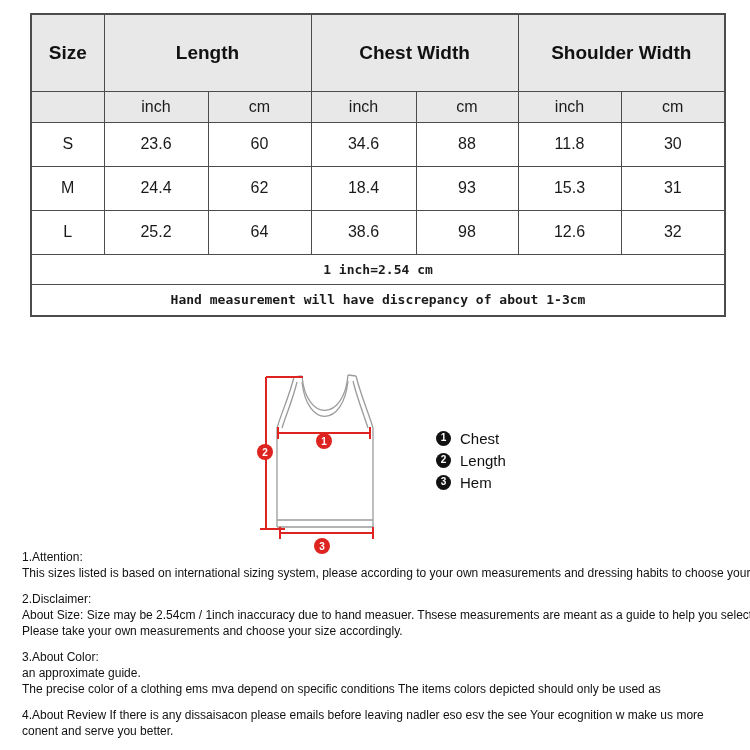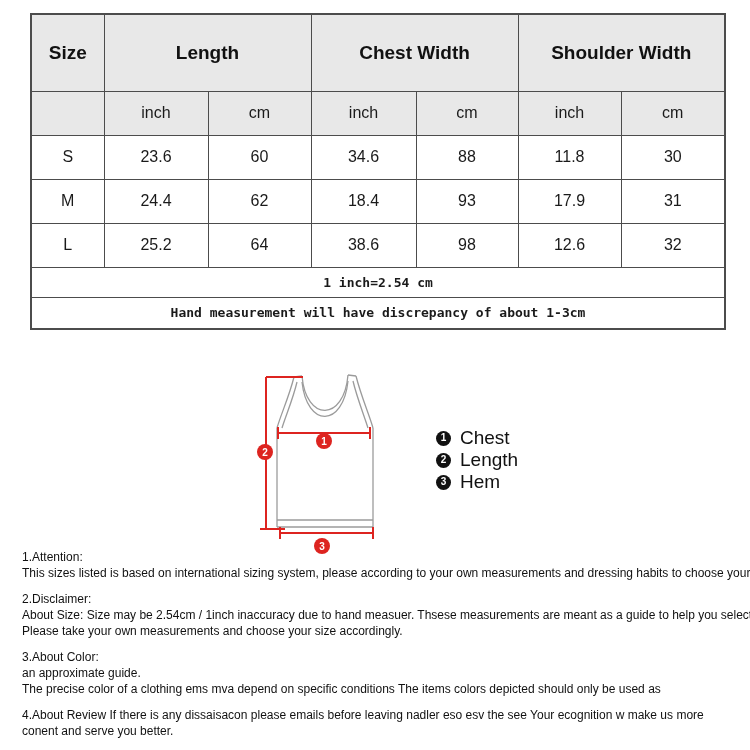--- a/index.html
+++ b/index.html
@@ -8,38 +8,38 @@
 
   
   table.size-chart{position:absolute;left:30px;top:13px;width:694px;
         border-collapse:collapse;table-layout:fixed;
         border:2px solid #4c4c4c;}
   table.size-chart th,table.size-chart td{
         border:1px solid #4c4c4c;text-align:center;vertical-align:middle;
         padding:1px;overflow:hidden;}
   tr.group-row{height:77px;}
   tr.group-row th{background:#e8e8e8;font-size:19px;font-weight:bold;color:#111;}
-  tr.unit-row{height:44px;}
+  tr.unit-row{height:31px;}
   tr.unit-row td{background:#e8e8e8;font-size:16px;font-weight:normal;}
   tr.data-row{height:44px;}
   tr.data-row td{font-size:16px;background:#ffffff;}
   tr.note-row td{background:#ffffff;
         font-family:"DejaVu Sans Mono","Liberation Mono",monospace;
         font-weight:bold;font-size:13px;}
   tr.note-row.n1{height:30px;}
   tr.note-row.n2{height:32px;}
 
   
   .diagram{position:absolute;left:250px;top:370px;width:150px;height:185px;}
   .legend{position:absolute;left:436px;top:427px;}
   .legend-item{display:flex;align-items:center;height:22px;}
   .legend-dot{width:15px;height:15px;border-radius:50%;background:#111;color:#fff;
         font-size:10px;font-weight:bold;display:flex;align-items:center;
         justify-content:center;margin-right:9px;line-height:1;}
-  .legend-label{font-size:19px;color:#111;}
+  .legend-label{font-size:15px;color:#111;}
 
   
   .notes-text{position:absolute;left:22px;top:549px;width:742px;}
   .section{margin-bottom:10px;}
   .section div{font-size:12px;line-height:16px;white-space:nowrap;color:#111;}
 </style>
 </head>
 <body>
 
 <div id="page">
@@ -78,21 +78,21 @@
         <td>88</td>
         <td>11.8</td>
         <td>30</td>
       </tr>
       <tr class="data-row">
         <td>M</td>
         <td>24.4</td>
         <td>62</td>
         <td>18.4</td>
         <td>93</td>
-        <td>17.9</td>
+        <td>15.3</td>
         <td>31</td>
       </tr>
       <tr class="data-row">
         <td>L</td>
         <td>25.2</td>
         <td>64</td>
         <td>38.6</td>
         <td>98</td>
         <td>12.6</td>
         <td>32</td>

